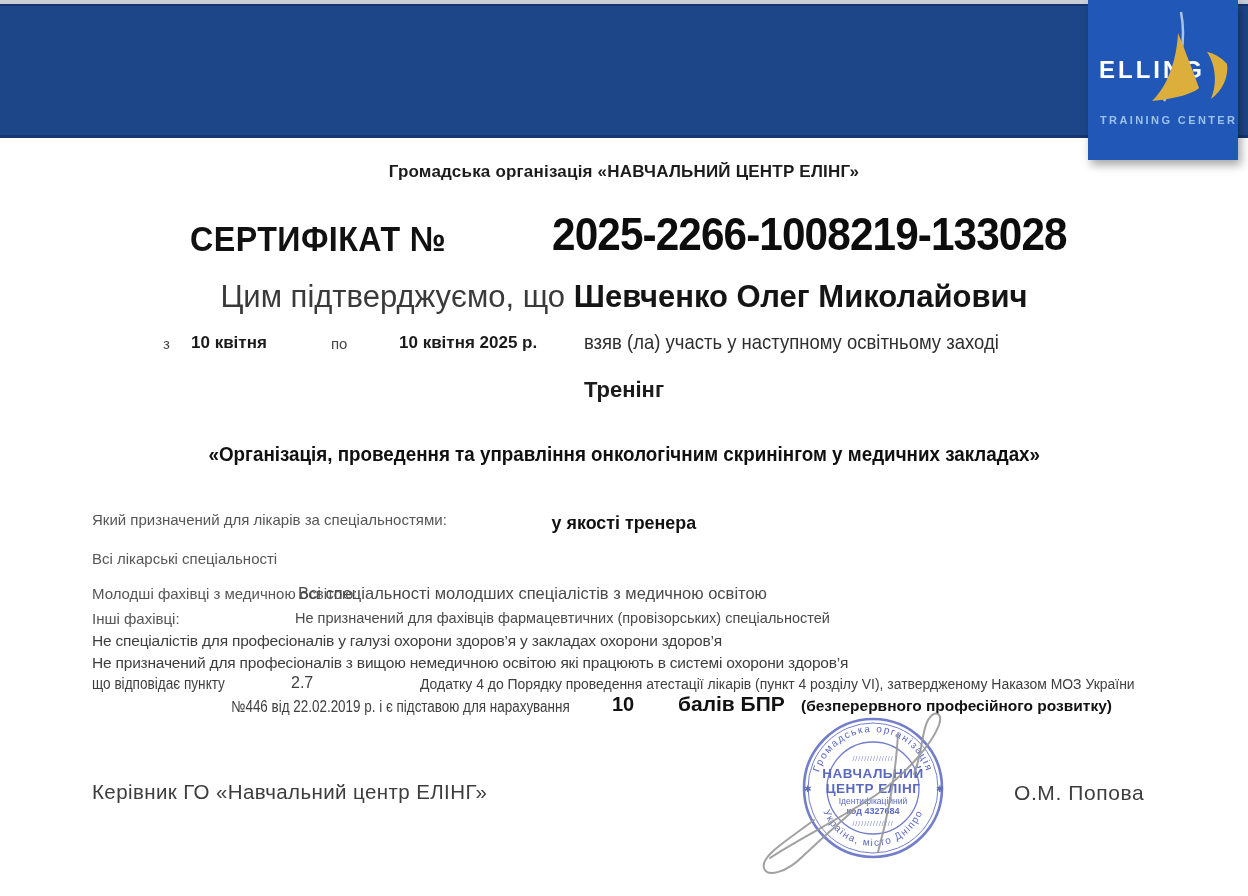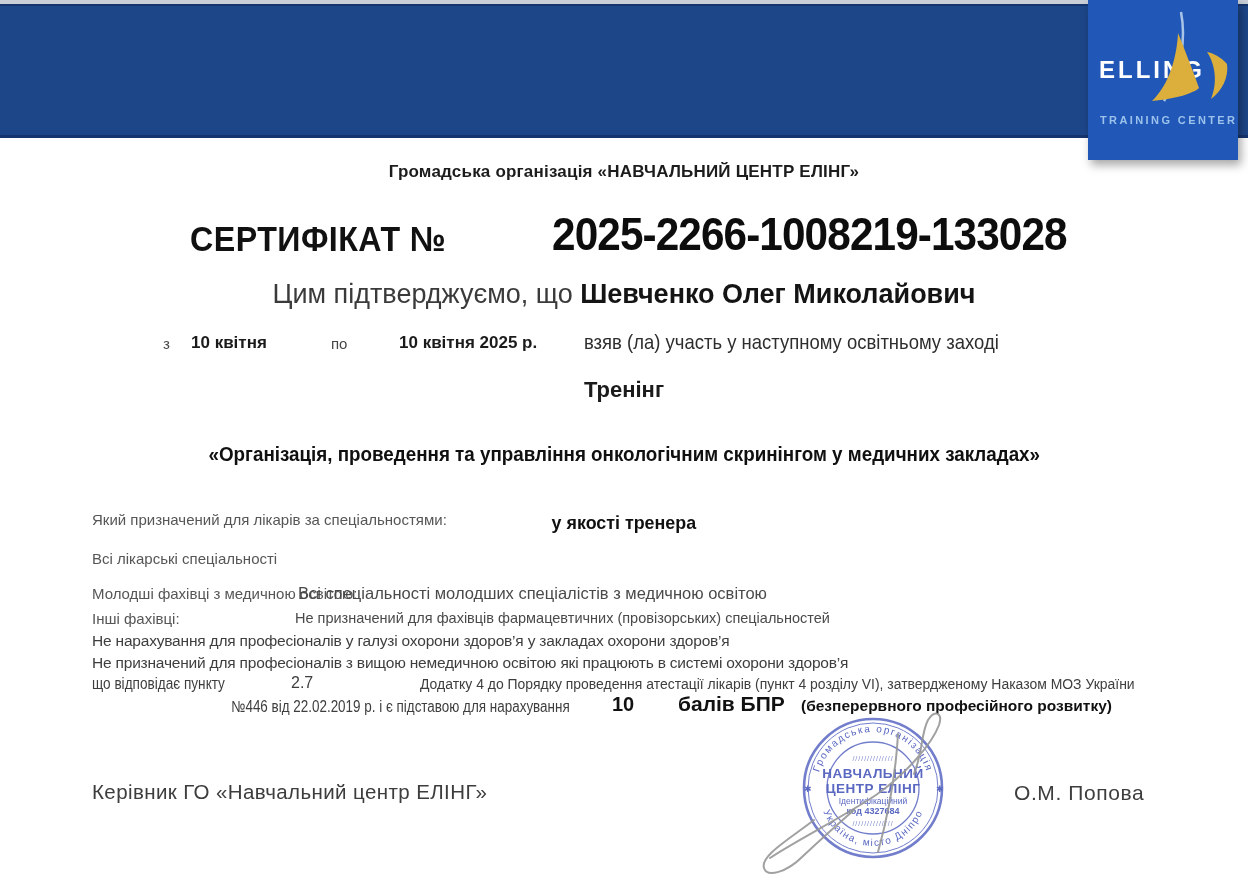--- a/index.html
+++ b/index.html
@@ -24,21 +24,21 @@
   .logo .sub{position:absolute;left:12px;top:114px;font-size:11px;font-weight:600;
         letter-spacing:2.4px;color:#9cc2ec;}
   .logo svg{position:absolute;left:0;top:0;pointer-events:none;}
 
   
   .org-line{top:162px;font-size:17px;font-weight:700;color:#1c1c1c;letter-spacing:0.2px;}
   .cert-label{left:190px;top:219px;font-size:35px;font-weight:800;color:#111;
         transform:scaleX(0.92);transform-origin:left center;letter-spacing:0.5px;}
   .cert-number{left:552px;top:206px;font-size:47px;font-weight:800;color:#0d0d0d;
         transform:scaleX(0.9);transform-origin:left center;letter-spacing:-1px;}
-  .confirm-line{top:279px;font-size:27px;color:#3a3a3a;}
+  .confirm-line{top:279px;font-size:31px;color:#3a3a3a;}
   .confirm-line b{color:#141414;font-weight:700;}
   .lbl{color:#474747;font-size:15px;}
   .dval{font-size:17px;font-weight:700;color:#1b1b1b;}
   .participation{left:584px;top:330px;font-size:21px;color:#2e2e2e;}
   .event-type{top:377px;font-size:22px;font-weight:700;color:#1b1b1b;}
   .event-title{top:443px;font-size:20px;font-weight:700;color:#101010;}
   .role{top:512px;font-size:19px;font-weight:700;color:#101010;}
 
   .gray{color:#565656;font-size:15px;}
   .val{color:#4a4a4a;}
@@ -89,21 +89,21 @@
   <div class="abs center role"><span class="condc">у якості тренера</span></div>
 
   <div class="abs gray" style="left:92px;top:511px;">Який призначений для лікарів за спеціальностями:</div>
   <div class="abs gray" style="left:92px;top:550px;">Всі лікарські спеціальності</div>
 
   <div class="abs gray" style="left:92px;top:585px;">Молодші фахівці з медичною освітою:</div>
   <div class="abs val" style="left:298px;top:584px;font-size:16.5px;">Всі спеціальності молодших  спеціалістів з медичною освітою</div>
   <div class="abs gray" style="left:92px;top:610px;">Інші фахівці:</div>
   <div class="abs val" style="left:295px;top:610px;font-size:14.5px;">Не призначений для фахівців фармацевтичних (провізорських) спеціальностей</div>
 
-  <div class="abs note" style="top:632px;">Не нарахування для професіоналів у галузі охорони здоров’я у закладах охорони здоров’я</div>
+  <div class="abs note" style="top:632px;">Не спеціалістів для професіоналів у галузі охорони здоров’я у закладах охорони здоров’я</div>
   <div class="abs note" style="top:654px;">Не призначений для професіоналів з вищою немедичною освітою які працюють в системі охорони здоров’я</div>
 
   <div class="abs clause" style="left:92px;top:675px;"><span class="cond" style="transform:scaleX(0.85);">що відповідає пункту</span></div>
   <div class="abs clause" style="left:291px;top:674px;">2.7</div>
   <div class="abs clause" style="left:420px;top:675px;"><span class="cond" style="transform:scaleX(0.9);font-size:15.5px;">Додатку 4 до Порядку проведення атестації лікарів (пункт 4 розділу VI), затвердженому Наказом МОЗ України</span></div>
 
   <div class="abs clause" style="left:190px;top:698px;margin-left:41px;"><span class="cond" style="transform:scaleX(0.84);">№446 від 22.02.2019 р. і є підставою для нарахування</span></div>
   <div class="abs order-pts" style="left:612px;top:693px;">10</div>
   <div class="abs order-ptslbl" style="left:678px;top:692px;">балів БПР</div>
   <div class="abs order-sfx" style="left:801px;top:697px;">(безперервного професійного розвитку)</div>

